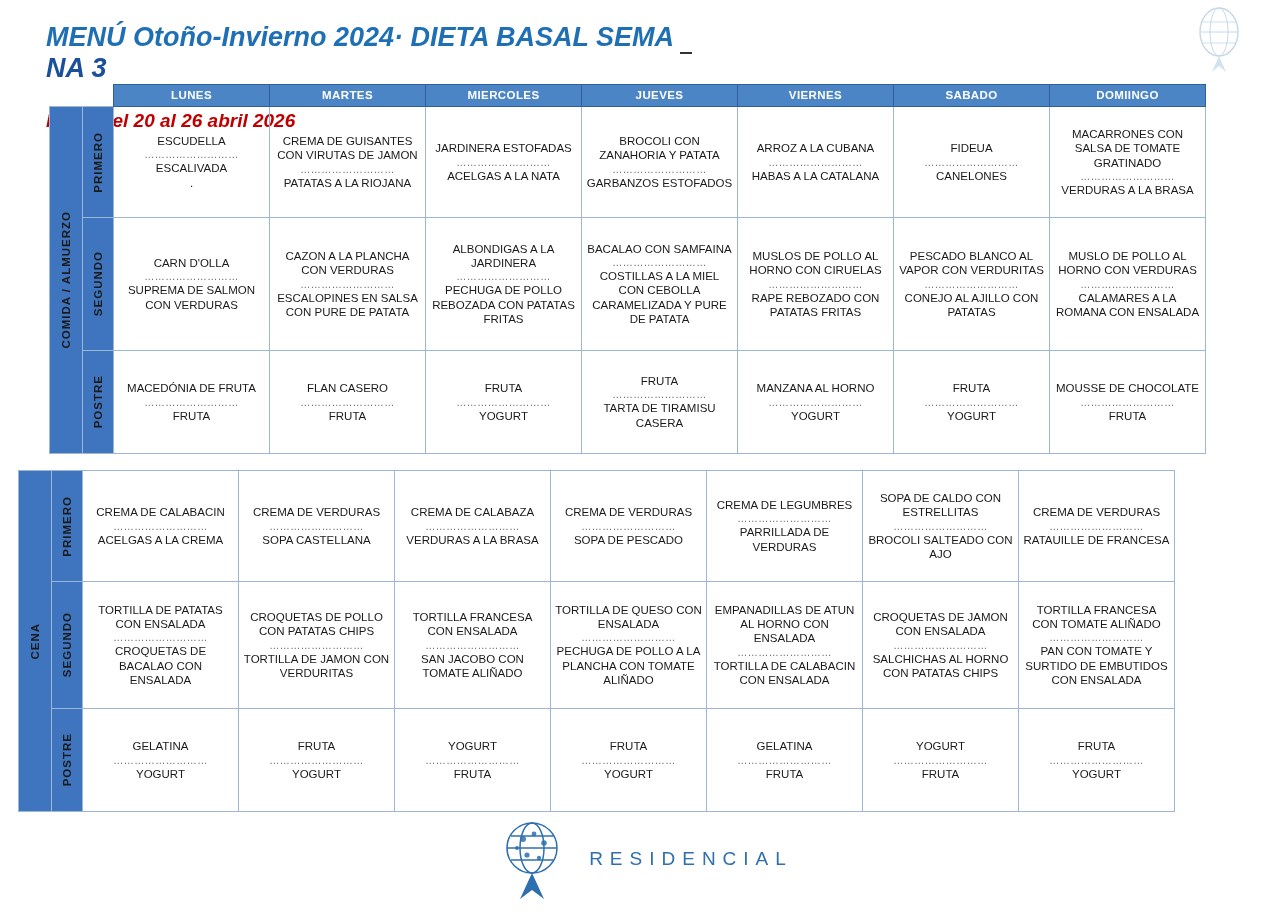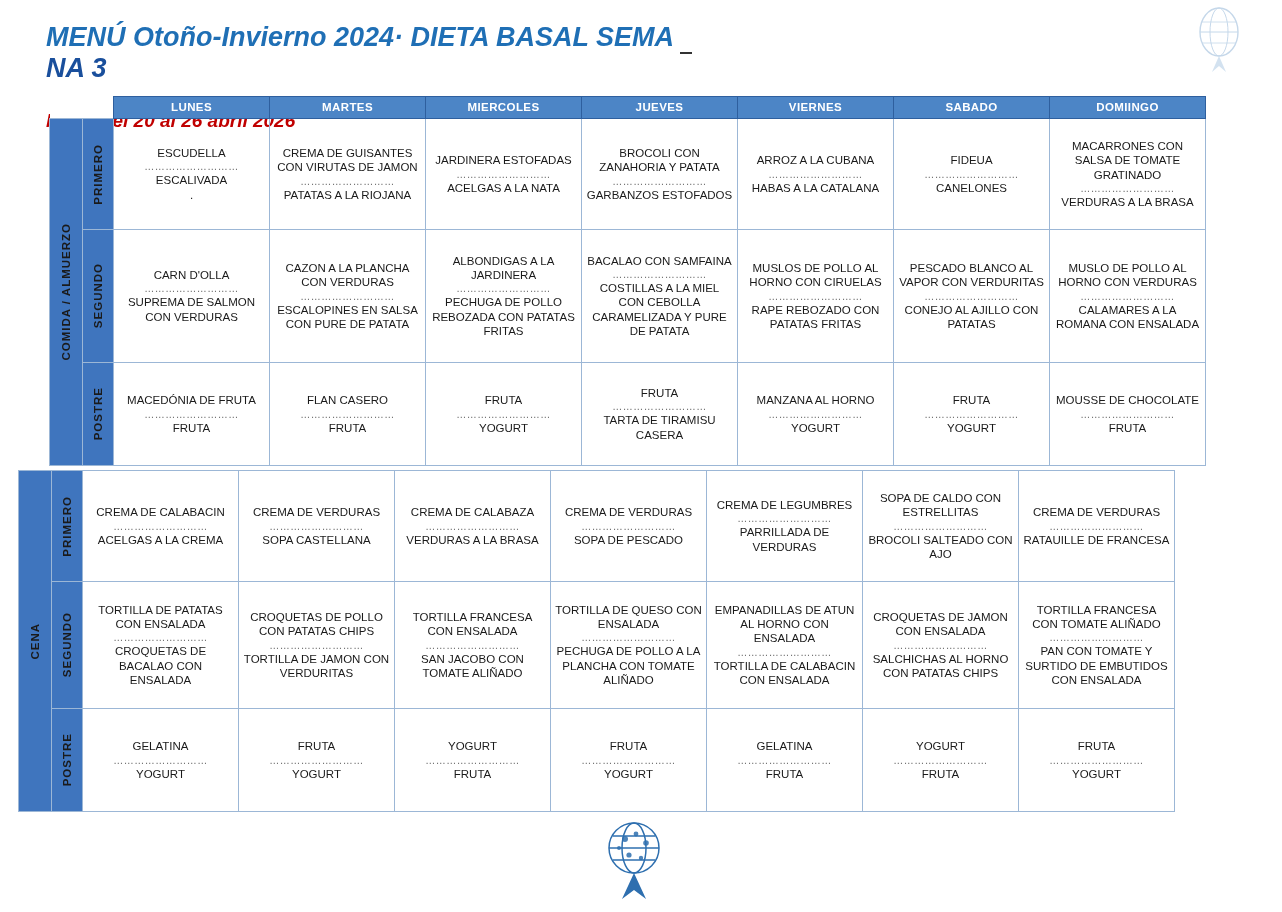--- a/index.html
+++ b/index.html
@@ -192,21 +192,21 @@
 
 <svg class="wm" viewBox="0 0 62 72">
   <ellipse cx="31" cy="30" rx="19" ry="24" fill="none" stroke="#7FA8D0" stroke-width="1.4"></ellipse>
   <ellipse cx="31" cy="30" rx="9" ry="24" fill="none" stroke="#7FA8D0" stroke-width="1"></ellipse>
   <line x1="12" y1="30" x2="50" y2="30" stroke="#7FA8D0" stroke-width="1"></line>
   <line x1="14" y1="20" x2="48" y2="20" stroke="#7FA8D0" stroke-width=".8"></line>
   <line x1="14" y1="41" x2="48" y2="41" stroke="#7FA8D0" stroke-width=".8"></line>
   <path d="M31 54 L24 70 L31 64 L38 70 Z" fill="#9FC0DE"></path>
 </svg>
 
-<div class="sheet" style="top:96px;padding-left:31px;">
+<div class="sheet" style="top:84px;padding-left:31px;">
   <table class="menu">
     <colgroup>
       <col class="c-sec">
         <col class="c-meal">
       <col class="c-day">
         <col class="c-day">
         <col class="c-day">
         <col class="c-day">
         <col class="c-day">
         <col class="c-day">
@@ -515,15 +515,16 @@
         <circle cx="34" cy="24" r="3"></circle>
           <circle cx="45" cy="19" r="2.4"></circle>
         <circle cx="55" cy="28" r="2.8"></circle>
           <circle cx="38" cy="40" r="2.6"></circle>
         <circle cx="50" cy="43" r="2.2"></circle>
           <circle cx="28" cy="33" r="2"></circle>
       </g>
       <path d="M43 58 L31 84 L43 75 L55 84 Z" fill="#2E6FAF"></path>
     </svg>
     <div class="logo-text">
+      <div class="logo-top">RESIDENCIAL</div>
     </div>
   </div>
 </div>
 
 </body></html>

